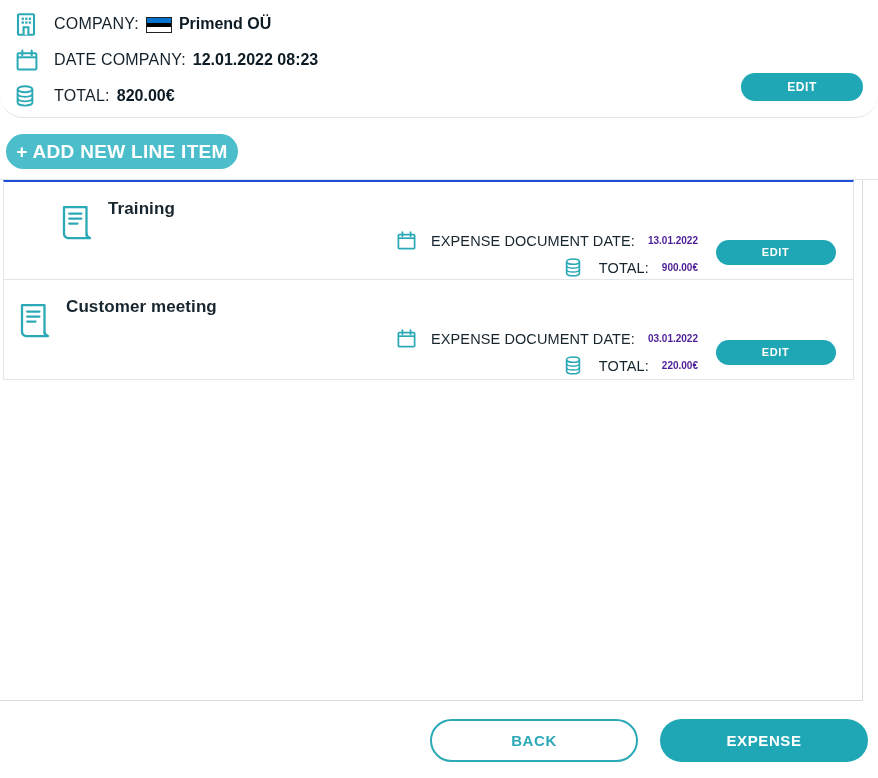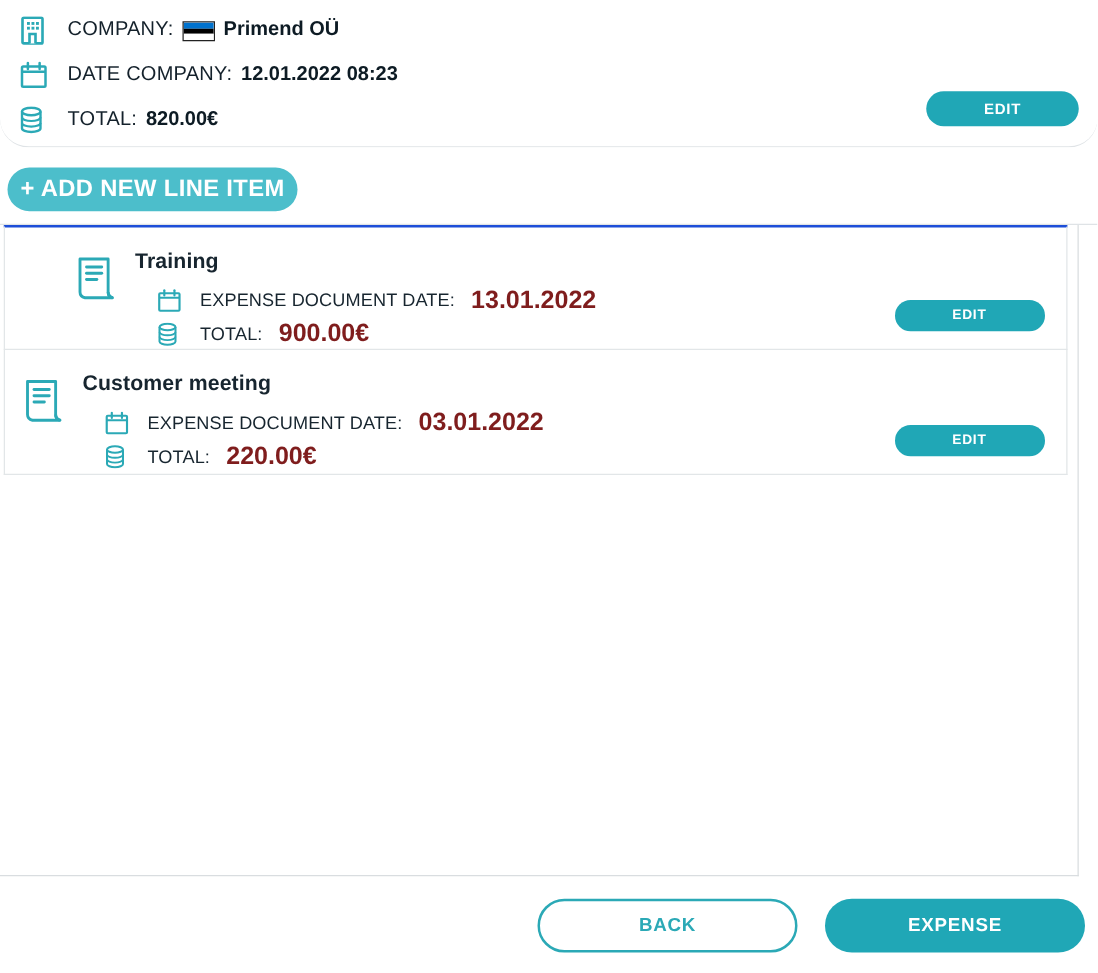--- a/index.html
+++ b/index.html
@@ -207,40 +207,41 @@
     color: #17252f;
     margin: 3px 0 8px 0;
     letter-spacing: .1px;
   }
 
   .item-line {
     display: flex;
     align-items: center;
     height: 27px;
     padding-left: 18px;
+    justify-content: flex-end;
   }
 
   .line-icon {
     width: 26px;
     min-width: 26px;
     display: flex;
     align-items: center;
     margin-right: 8px;
   }
 
   .line-label {
     font-size: 14.5px;
     color: #17252f;
     letter-spacing: .1px;
   }
 
   .line-value {
-    font-size: 20px;
+    font-size: 10px;
     font-weight: 700;
-    color: #7f1d1d;
+    color: #4c1d95;
     margin-left: 13px;
   }
 
   .row-edit-slot {
     width: 155px;
     min-width: 155px;
     display: flex;
     align-items: flex-end;
     justify-content: center;
     padding-bottom: 14px;

